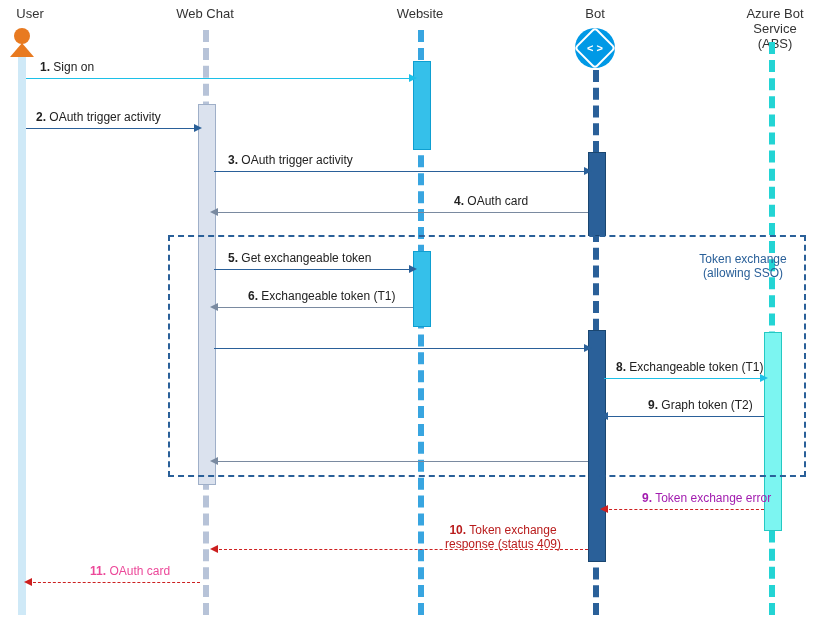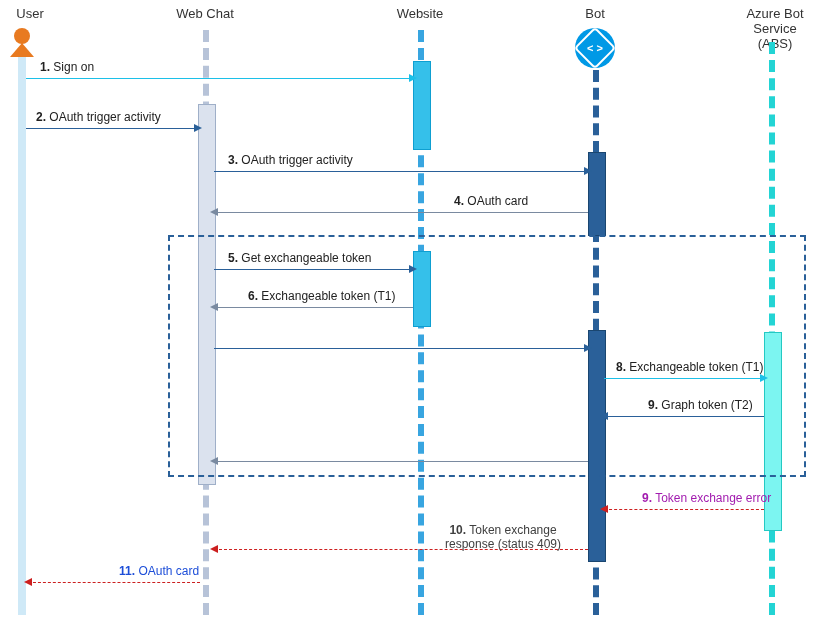--- a/index.html
+++ b/index.html
@@ -54,20 +54,23 @@
   <div class="abs lifeline-dashed" style="left:769px;top:42px;height:573px;border-color:#23d4d4;border-left-width:6px"></div>
 
   <div class="abs activation" style="left:198px;top:104px;height:379px"></div>
   <div class="abs activation-web" style="left:413px;top:61px;height:87px"></div>
   <div class="abs activation-web" style="left:413px;top:251px;height:74px"></div>
   <div class="abs activation-bot" style="left:588px;top:152px;height:82px"></div>
   <div class="abs activation-bot" style="left:588px;top:330px;height:230px"></div>
   <div class="abs activation-abs" style="left:764px;top:332px;height:197px"></div>
 
   <div class="abs group-box" style="left:168px;top:235px;height:238px;width:634px"></div>
+  <div class="abs" style="left:688px;top:252px;color:#2a6099;text-align:center;width:110px">
+    <span>Token exchange</span><br><span>(allowing SSO)</span>
+  </div>
 
   <div class="abs msg" style="left:26px;top:78px;width:387px;border-color:#1cc0e8"></div>
   <div class="abs arrow-head arrow-r" style="left:409px;top:74px;border-left-color:#1cc0e8"></div>
   <div class="abs msg-label" style="left:40px;top:60px"><span class="bold">1.</span> <span>Sign on</span></div>
 
   <div class="abs msg" style="left:26px;top:128px;width:172px;border-color:#2a6099"></div>
   <div class="abs arrow-head arrow-r" style="left:194px;top:124px;border-left-color:#2a6099"></div>
   <div class="abs msg-label" style="left:36px;top:110px"><span class="bold">2.</span> <span>OAuth trigger activity</span></div>
 
   <div class="abs msg" style="left:214px;top:171px;width:374px;border-color:#2a6099"></div>
@@ -99,19 +102,19 @@
 
   <div class="abs msg" style="left:214px;top:461px;width:374px;border-color:#7a8aa0"></div>
   <div class="abs arrow-head arrow-l" style="left:210px;top:457px;border-right-color:#7a8aa0"></div>
 
   <div class="abs" style="left:604px;top:509px;width:160px;border-top:1px dashed #cc1f1f"></div>
   <div class="abs arrow-head arrow-l" style="left:600px;top:505px;border-right-color:#cc1f1f"></div>
   <div class="abs msg-label" style="left:642px;top:491px;color:#a21caf"><span class="bold">9.</span> <span>Token exchange error</span></div>
 
   <div class="abs" style="left:214px;top:549px;width:374px;border-top:1px dashed #cc1f1f"></div>
   <div class="abs arrow-head arrow-l" style="left:210px;top:545px;border-right-color:#cc1f1f"></div>
-  <div class="abs msg-label" style="left:428px;top:523px;width:150px;text-align:center;white-space:normal;color:#404040"><span class="bold">10.</span> <span>Token exchange response (status 409)</span></div>
+  <div class="abs msg-label" style="left:428px;top:523px;width:150px;text-align:center;white-space:normal;color:#b91c1c"><span class="bold">10.</span> <span>Token exchange response (status 409)</span></div>
 
   <div class="abs" style="left:28px;top:582px;width:172px;border-top:1px dashed #cc1f1f"></div>
   <div class="abs arrow-head arrow-l" style="left:24px;top:578px;border-right-color:#cc1f1f"></div>
-  <div class="abs msg-label" style="left:119px;top:564px;color:#1d4ed8"><span class="bold">11.</span> <span>OAuth card</span></div>
+  <div class="abs msg-label" style="left:90px;top:564px;color:#ec4899"><span class="bold">11.</span> <span>OAuth card</span></div>
 
 </div>
 
 </body></html>

